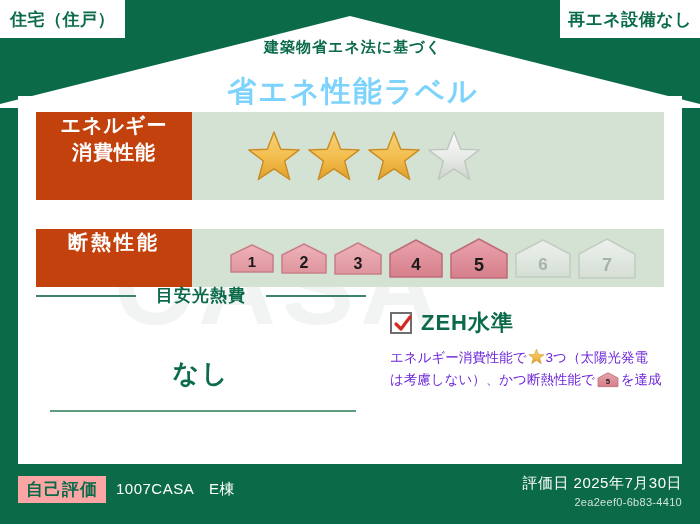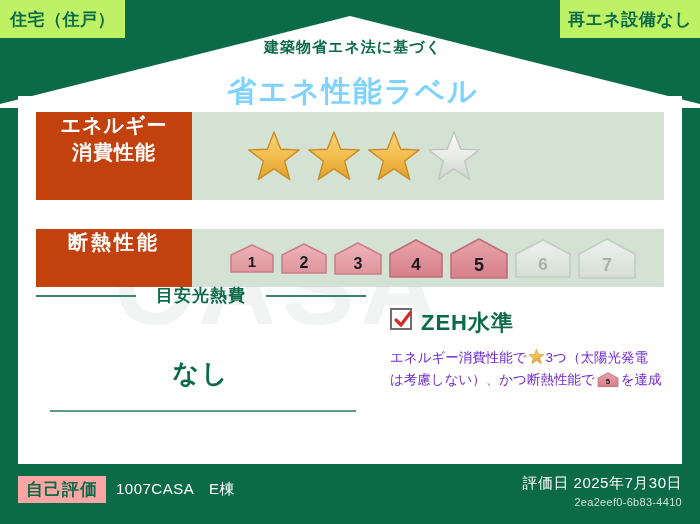--- a/index.html
+++ b/index.html
@@ -17,21 +17,21 @@
     height: 524px;
     background: #0B6B49;
     overflow: hidden;
     box-sizing: border-box;
   }
 
   
   .corner-tag {
     position: absolute;
     top: 0;
-    background: #bef264;
+    background: #ffffff;
     color: #0B6B49;
     font-weight: bold;
     font-size: 17px;
     letter-spacing: 0.5px;
     display: flex;
     align-items: center;
     justify-content: center;
     height: 38px;
     z-index: 40;
   }
@@ -198,21 +198,21 @@
     left: 14px;
     right: 10px;
     top: 128px;
     height: 2px;
     background: #5E9C80;
   }
 
   
   .zeh-head {
     display: flex;
-    align-items: flex-start;
+    align-items: center;
     gap: 9px;
     margin-top: 26px;
   }
   .zeh-check {
     width: 22px;
     height: 22px;
     border: 2px solid #6E6E6E;
     background: #ffffff;
     position: relative;
     flex: 0 0 auto;

